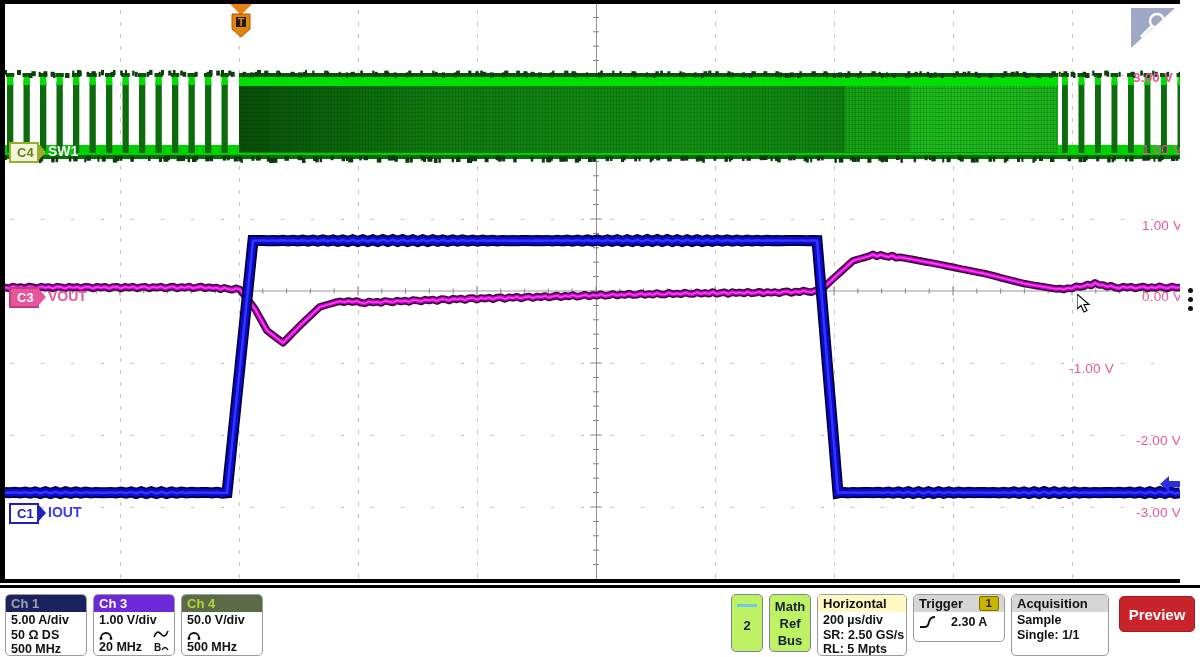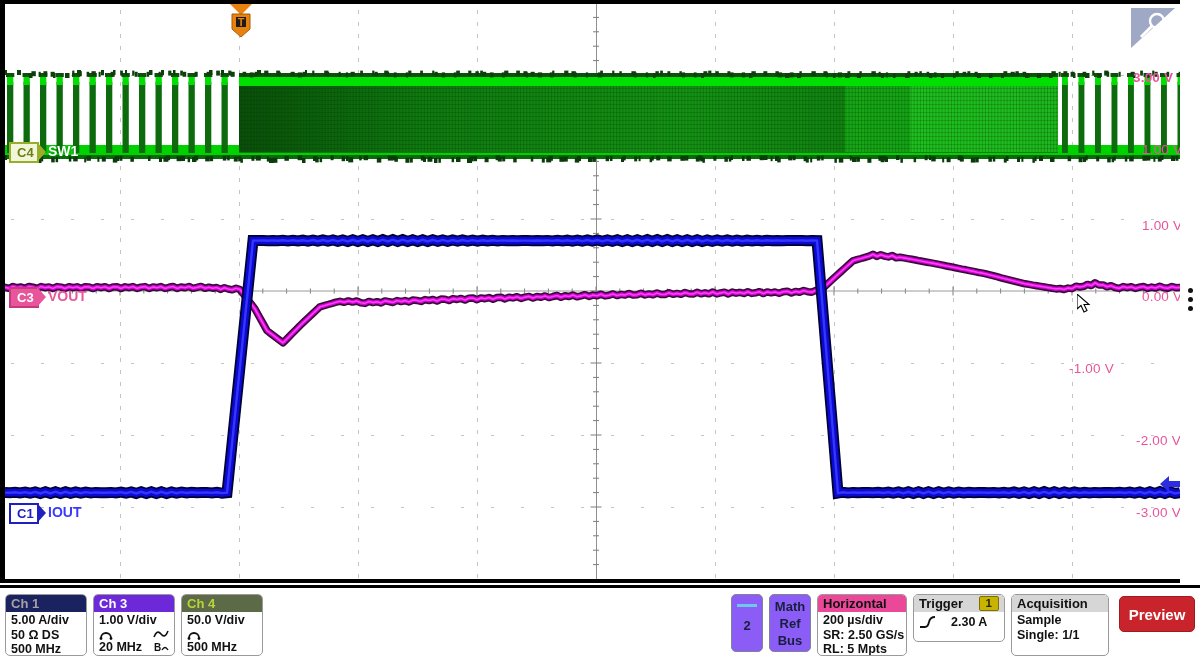--- a/index.html
+++ b/index.html
@@ -38,21 +38,21 @@
   #bottom{position:absolute;left:0;top:585px;width:1200px;height:72px;background:#fff;
           border-top:3px solid #000;box-sizing:border-box;}
   .card{position:absolute;top:6px;border:1px solid #9a9a9a;border-radius:5px;background:#fff;
         box-sizing:border-box;overflow:hidden;}
   .card-hdr{height:17px;line-height:17px;padding:0 5px;font-size:13px;font-weight:bold;
             box-sizing:border-box;}
   .card-body{padding:1px 5px 0 5px;font-size:12.5px;line-height:14.5px;color:#111;font-weight:bold;}
   .card-body .r{white-space:nowrap;display:flex;align-items:center;}
 
   .greycard{position:absolute;top:6px;border:1px solid #7e8496;border-radius:5px;
-            background:#8b5cf6;box-sizing:border-box;color:#16203a;font-weight:bold;
+            background:#bef264;box-sizing:border-box;color:#16203a;font-weight:bold;
             font-size:13px;text-align:center;}
   #preview{position:absolute;top:8px;border-radius:5px;background:#c9242b;color:#fff;
            font-weight:bold;font-size:15px;display:flex;align-items:center;justify-content:center;
            border:1px solid #9d1b21;}
   .trigbadge{display:inline-block;background:#c8b400;border:1px solid #7e7100;color:#2b2600;
              font-size:11.5px;font-weight:bold;padding:0 6px;line-height:13px;border-radius:2px;}
   .ellipsis{position:absolute;width:5px;height:5px;border-radius:50%;background:#111;}
 </style>
 </head>
 <body>
@@ -1620,21 +1620,21 @@
       <div style="margin-top:11px;">2</div>
     </div>
 
     <div class="greycard" style="left:769px;width:42px;height:58px;line-height:17px;padding-top:3px;">
       <div>Math</div>
       <div>Ref</div>
       <div>Bus</div>
     </div>
 
     <div class="card" style="left:817px;width:90px;height:62px;">
-      <div class="card-hdr" style="background:#ec4899;color:#111;">
+      <div class="card-hdr" style="background:#fef9c3;color:#111;">
         <span>Horizontal</span>
       </div>
       <div class="card-body">
         <div class="r">200 µs/div</div>
         <div class="r">SR: 2.50 GS/s</div>
         <div class="r">RL: 5 Mpts</div>
       </div>
     </div>
 
     <div class="card" style="left:913px;width:92px;height:48px;">

